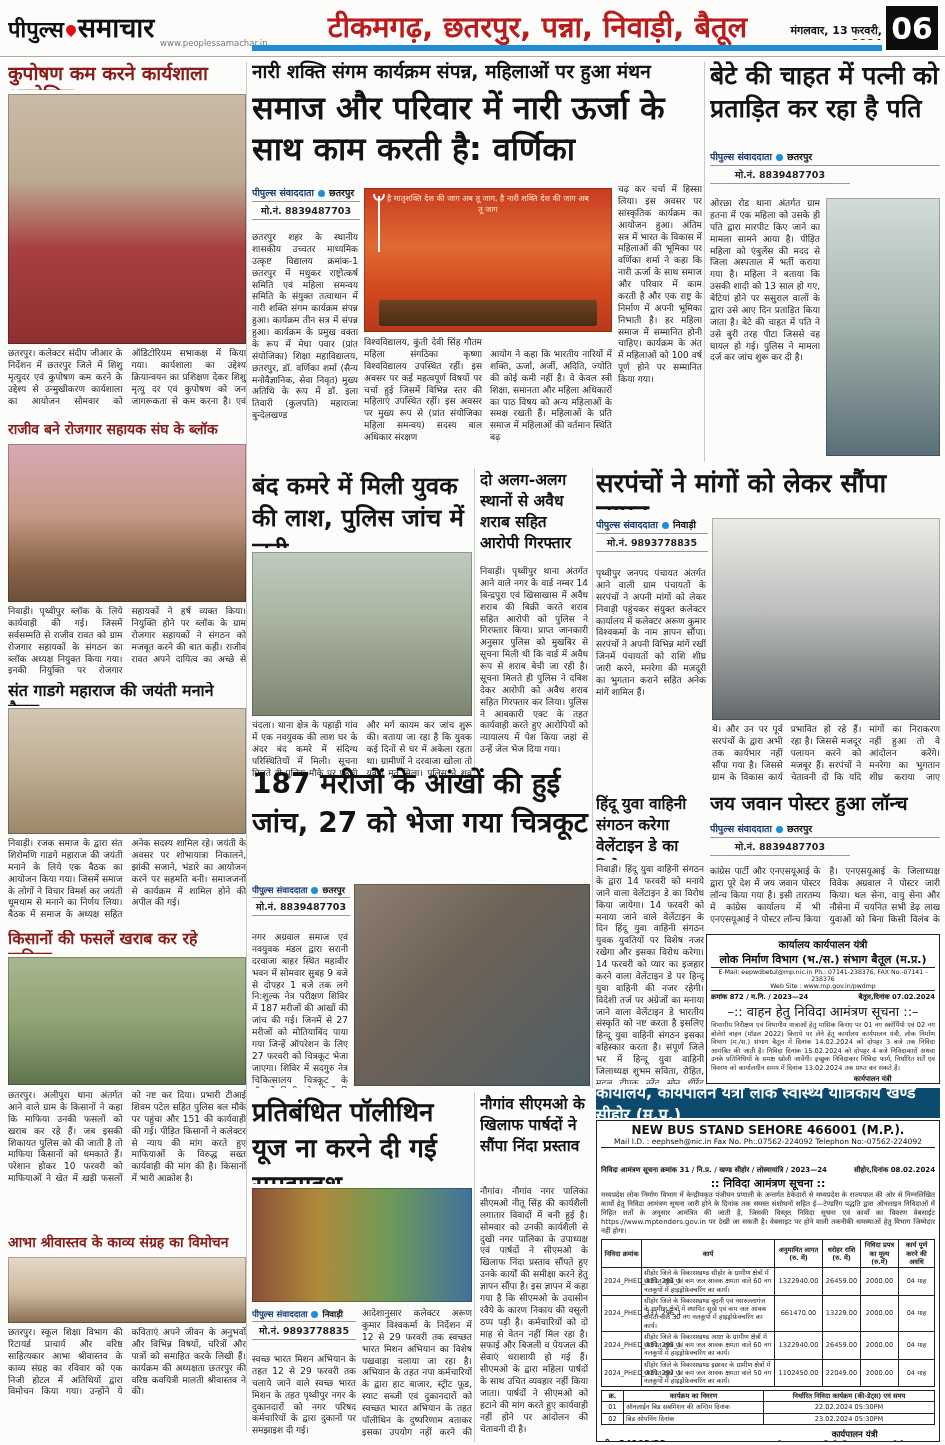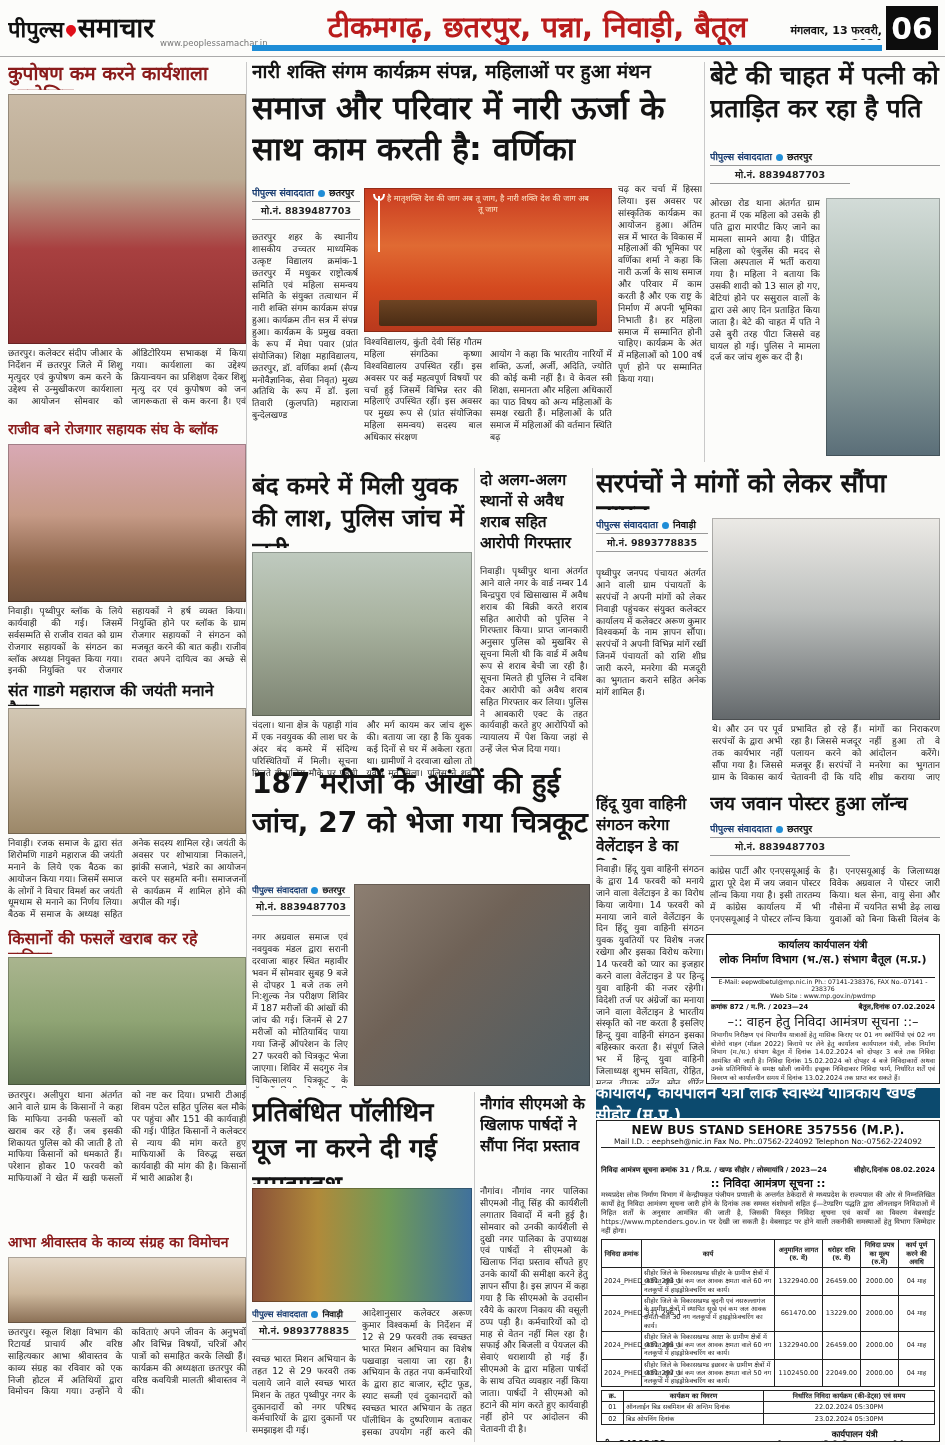--- a/index.html
+++ b/index.html
@@ -156,21 +156,21 @@
     <div class="abs hl" style="left:710px;top:792px;width:230px;height:24px;font-size:19px;">जय जवान पोस्टर हुआ लॉन्च</div>
     <div class="abs" style="left:710px;top:820px;width:230px;height:42px;">
       <div class="byline"><span>पीपुल्स संवाददाता</span><span class="dot"></span><span style="color:#111;">छतरपुर</span></div>
       <div class="phone" style="width:140px;">मो.नं. 8839487703</div>
     </div>
     <div class="abs bt c2" style="left:710px;top:866px;width:230px;height:64px;">कांग्रेस पार्टी और एनएसयूआई के द्वारा पूरे देश में जय जवान पोस्टर लॉन्च किया गया है। इसी तारतम्य में कांग्रेस कार्यालय में भी एनएसयूआई ने पोस्टर लॉन्च किया है। एनएसयूआई के जिलाध्यक्ष विवेक अग्रवाल ने पोस्टर जारी किया। थल सेना, वायु सेना और नौसेना में चयनित सभी डेढ़ लाख युवाओं को बिना किसी विलंब के तत्काल ज्वाईनिंग कराई जाए। सेना में स्थाई भर्ती की प्रक्रिया को बहाल किया जाए। अग्निवीर योजना को तत्काल निरस्त करते हुए वर्तमान में सभी अग्निवीरों को स्थाई नियुक्ति दी जाए। इन्हीं सब मांगों को लेकर एनएसयूआई ने प्रेस कांफ्रेंस कर</div>
   </div>
 
   <div class="abs noticebox" style="left:706px;top:934px;width:234px;height:150px;padding:2px 4px;">
     <div style="font-size:10px;font-weight:bold;text-align:center;">कार्यालय कार्यपालन यंत्री</div>
-    <div style="font-size:11px;font-weight:bold;text-align:center;border-bottom:1px solid #222;padding-bottom:11px;">लोक निर्माण विभाग (भ./स.) संभाग बैतूल (म.प्र.)</div>
+    <div style="font-size:11px;font-weight:bold;text-align:center;border-bottom:1px solid #222;padding-bottom:1px;">लोक निर्माण विभाग (भ./स.) संभाग बैतूल (म.प्र.)</div>
     <div style="font-size:6.2px;text-align:center;">E-Mail: eepwdbetul@mp.nic.in Ph.: 07141-238376, FAX No.-07141 - 238376</div>
     <div style="font-size:6.2px;text-align:center;border-bottom:1px solid #222;padding-bottom:1px;">Web Site : www.mp.gov.in/pwdmp</div>
     <div style="display:flex;justify-content:space-between;font-size:6.8px;font-weight:bold;margin-top:1px;">
       <span>क्रमांक 872 / म.नि. / 2023—24</span>
       <span>बैतूल,दिनांक 07.02.2024</span>
     </div>
     <div style="font-size:13px;font-weight:normal;text-align:center;margin:1px 0;">–:: वाहन हेतु निविदा आमंत्रण सूचना ::–</div>
     <div class="nt">विभागीय निरीक्षण एवं विभागीय यात्राओं हेतु मासिक किराए पर 01 नग स्कॉर्पियो एवं 02 नग बोलेरो वाहन (मॉडल 2022) किराये पर लेने हेतु कार्यालय कार्यपालन यंत्री, लोक निर्माण विभाग (म./स.) संभाग बैतूल में दिनांक 14.02.2024 को दोपहर 3 बजे तक निविदा आमंत्रित की जाती है। निविदा दिनांक 15.02.2024 को दोपहर 4 बजे निविदाकारों अथवा उनके प्रतिनिधियों के समक्ष खोली जावेंगी। इच्छुक निविदाकार निविदा फार्म, निर्धारित शर्तें एवं विवरण को कार्यालयीन समय में दिनांक 13.02.2024 तक प्राप्त कर सकते हैं।</div>
     <div style="display:flex;justify-content:space-between;align-items:flex-end;margin-top:2px;">
       <span style="font-size:7.5px;font-weight:bold;">जी—24104/23</span>
@@ -193,21 +193,21 @@
   </div>
 
   <div>
     <div class="abs hl" style="left:480px;top:1094px;width:108px;height:88px;font-size:15.5px;line-height:1.35;">नौगांव सीएमओ के खिलाफ पार्षदों ने सौंपा निंदा प्रस्ताव</div>
     <div class="abs bt" style="left:480px;top:1186px;width:108px;height:253px;">नौगांव। नौगांव नगर पालिका सीएमओ नीतू सिंह की कार्यशैली लगातार विवादों में बनी हुई है। सोमवार को उनकी कार्यशैली से दुखी नगर पालिका के उपाध्यक्ष एवं पार्षदों ने सीएमओ के खिलाफ निंदा प्रस्ताव सौंपते हुए उनके कार्यों की समीक्षा करने हेतु ज्ञापन सौंपा है। इस ज्ञापन में कहा गया है कि सीएमओ के उदासीन रवैये के कारण निकाय की वसूली ठप्प पड़ी है। कर्मचारियों को दो माह से वेतन नहीं मिल रहा है। सफाई और बिजली व पेयजल की सेवाएं धराशायी हो गई हैं। सीएमओ के द्वारा महिला पार्षदों के साथ उचित व्यवहार नहीं किया जाता। पार्षदों ने सीएमओ को हटाने की मांग करते हुए कार्यवाही नहीं होने पर आंदोलन की चेतावनी दी है।</div>
   </div>
 
   <div>
     <div class="abs banner-black" style="left:596px;top:1088px;width:344px;height:30px;font-size:16px;">कार्यालय, कार्यपालन यंत्री लोक स्वास्थ्य यांत्रिकीय खण्ड सीहोर (म.प्र.)</div>
     <div class="abs noticebox" style="left:596px;top:1120px;width:344px;height:322px;padding:2px 4px;">
-      <div style="font-size:12px;font-weight:bold;text-align:center;">NEW BUS STAND SEHORE 357556 (M.P.).</div>
+      <div style="font-size:12px;font-weight:bold;text-align:center;">NEW BUS STAND SEHORE 466001 (M.P.).</div>
       <div style="font-size:7.5px;text-align:center;border-bottom:1px solid #222;padding-bottom:1px;">Mail I.D. : eephseh@nic.in Fax No.   Ph:.07562-224092   Telephon No:-07562-224092</div>
       <div style="display:flex;justify-content:space-between;font-size:7px;font-weight:bold;margin-top:17px;">
         <span>निविदा आमंत्रण सूचना क्रमांक 31 / नि.प्र. / खण्ड सीहोर / लोस्वायांत्रि / 2023—24</span>
         <span>सीहोर,दिनांक 08.02.2024</span>
       </div>
       <div style="font-size:11px;font-weight:bold;text-align:center;margin:1px 0;">:: निविदा आमंत्रण सूचना ::</div>
       <div class="nt" style="font-size:7px;">मध्यप्रदेश लोक निर्माण विभाग में केन्द्रीयकृत पंजीयन प्रणाली के अन्तर्गत ठेकेदारों से मध्यप्रदेश के राज्यपाल की ओर से निम्नलिखित कार्यों हेतु निविदा आमंत्रण सूचना जारी होने के दिनांक तक समस्त संशोधनों सहित ई—टेण्डरिंग पद्धति द्वारा ऑनलाइन निविदाओं में निहित शर्तों के अनुसार आमंत्रित की जाती है, जिसकी विस्तृत निविदा सूचना एवं कार्यों का विवरण वेबसाईट https://www.mptenders.gov.in पर देखी जा सकती है। वेबसाइट पर होने वाली तकनीकी समस्याओं हेतु विभाग जिम्मेदार नहीं होगा।</div>
 
       <table class="tender" style="margin-top:3px;">
         <colgroup>

